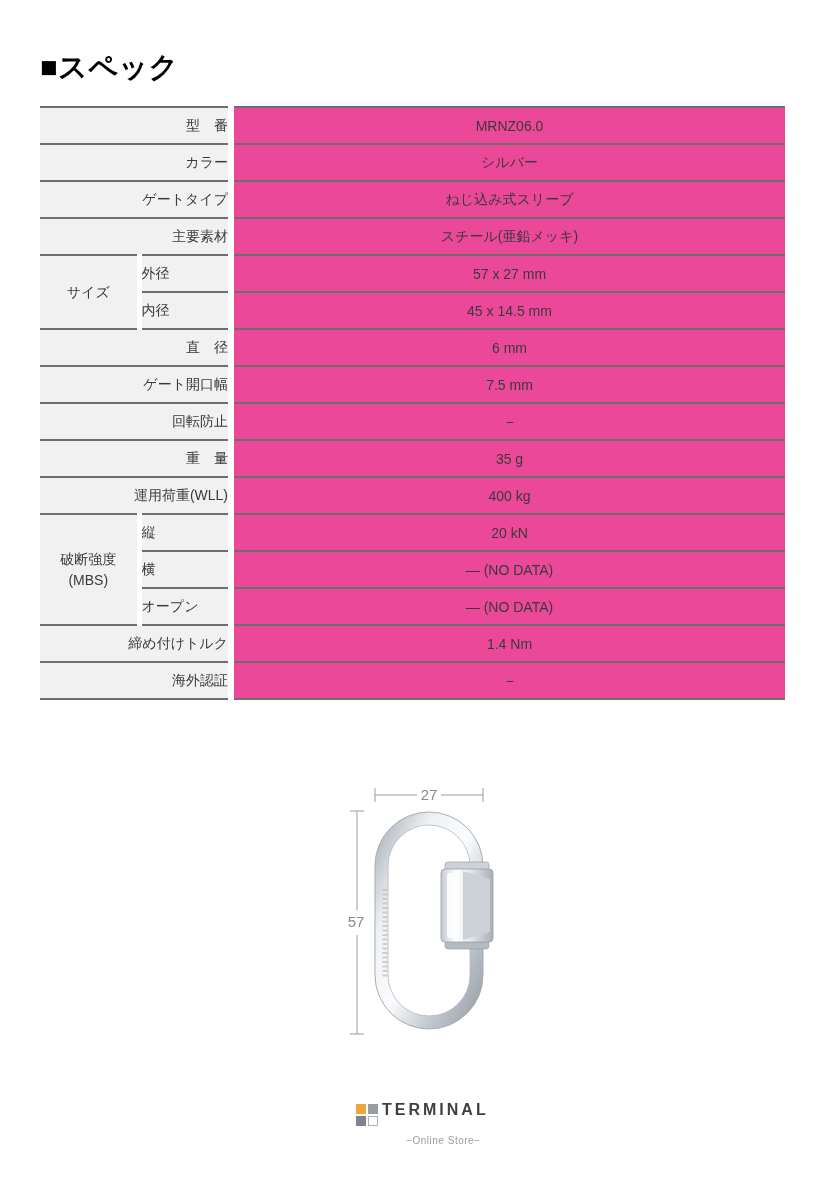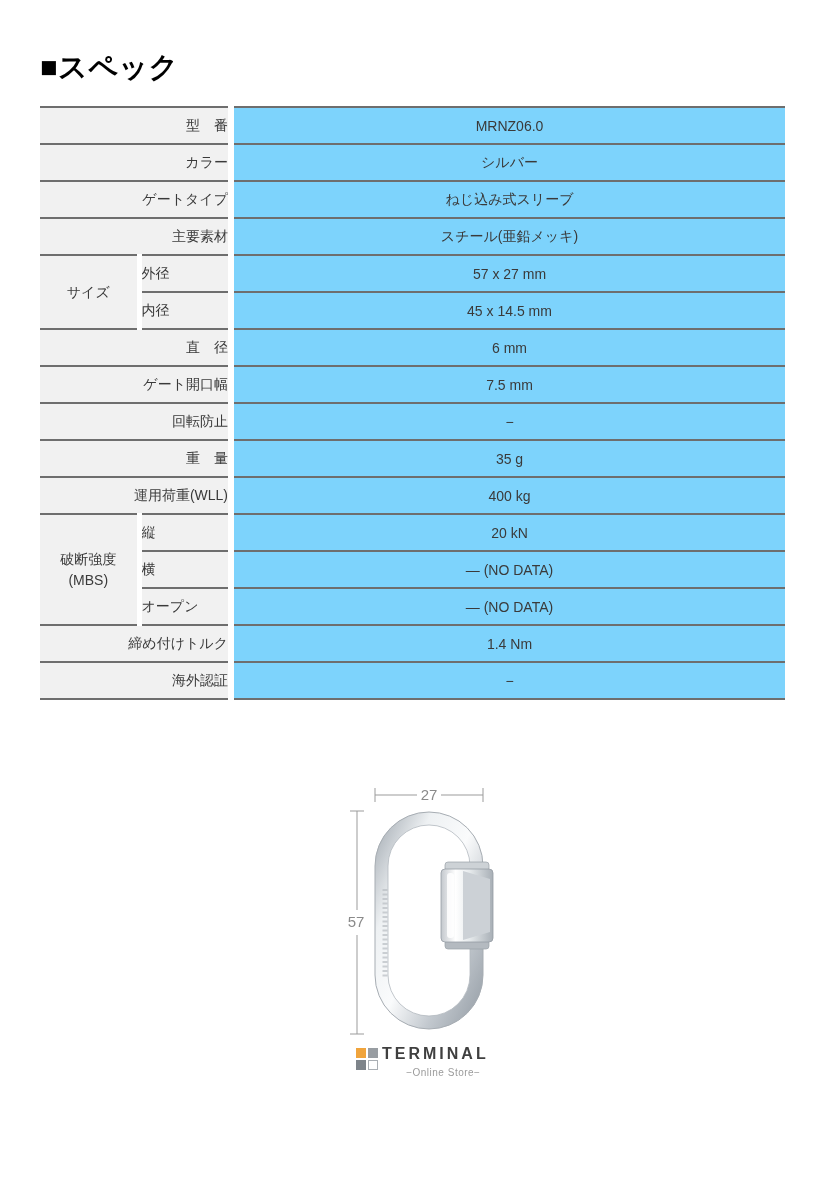--- a/index.html
+++ b/index.html
@@ -34,47 +34,47 @@
   }
   td.grp {
     background: #f1f1f1; text-align: center;
     border-right: 5px solid #ffffff;
     white-space: pre-line; line-height: 1.45; margin-left: 20px;
   }
   td.sub {
     background: #f1f1f1; text-align: left;
     border-right: 6px solid #ffffff;
   }
-  td.val { background: #7dd3fc; text-align: center; color: #333333; }
+  td.val { background: #ec4899; text-align: center; color: #333333; }
 
   
   .figure { position: absolute; left: 330px; top: 774px; width: 220px; height: 280px; }
   .dim-text { fill: #8a8a8a; font-size: 15px; font-family: "Liberation Sans", sans-serif; }
 
   
   .footer {
-    position: absolute; left: 356px; top: 1044px;
+    position: absolute; left: 356px; top: 1100px;
     display: flex; align-items: flex-start;
   }
   .logo-grid {
     display: grid; grid-template-columns: 10px 10px; grid-auto-rows: 10px;
     gap: 2px; margin-top: 4px; margin-right: 4px;
   }
   .logo-grid span { display: block; width: 10px; height: 10px; box-sizing: border-box; }
   .sq-tl { background: #f0a43c; }
   .sq-tr { background: #989da2; }
   .sq-bl { background: #7e848a; }
   .sq-br { background: #ffffff; border: 1.5px solid #aaafb4; }
   .brand {
     font-size: 16px; font-weight: 700; letter-spacing: 3px;
     color: #3f3f3f; line-height: 1.2;
   }
   .tagline {
     font-size: 10px; color: #9b9b9b; letter-spacing: 0.5px;
-    line-height: 1.1; text-align: center; padding-left: 16px; margin-top: 4px;
+    line-height: 1.1; text-align: center; padding-left: 16px; margin-top: 16px;
   }
 </style>
 </head>
 <body>
 
 <div class="page">
 
   <div class="title">■スペック</div>
 
   <table class="spec">

